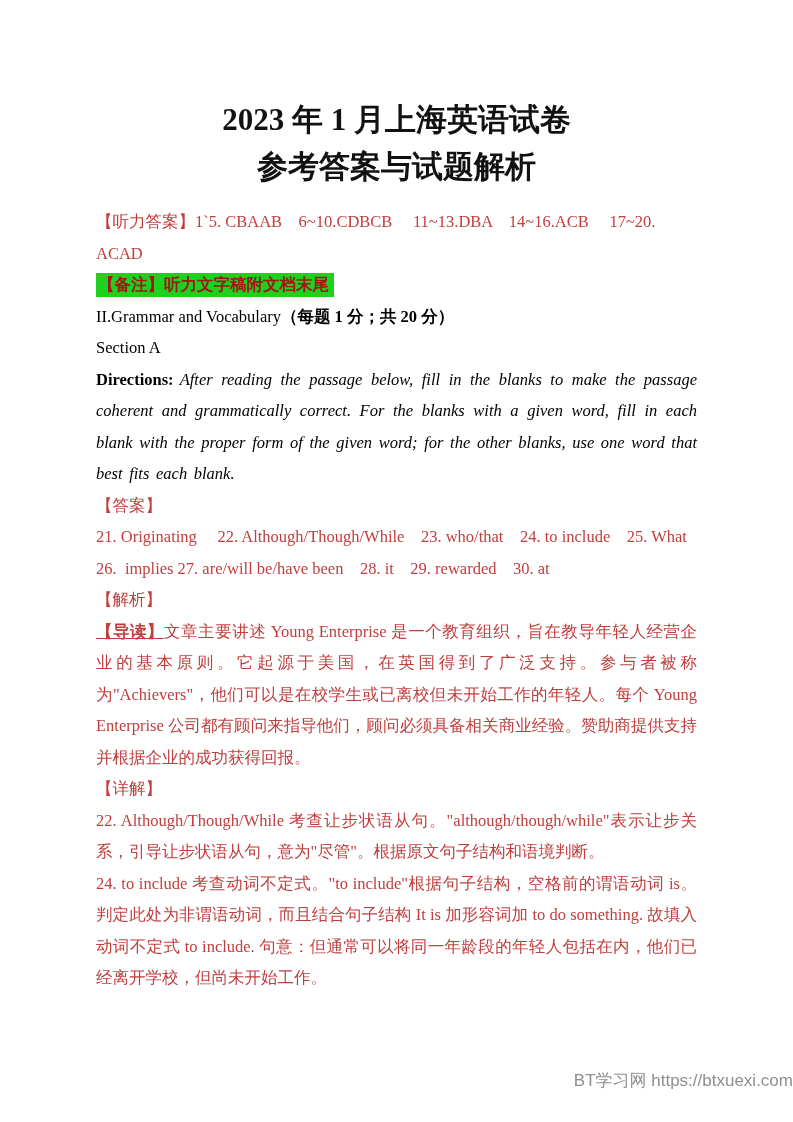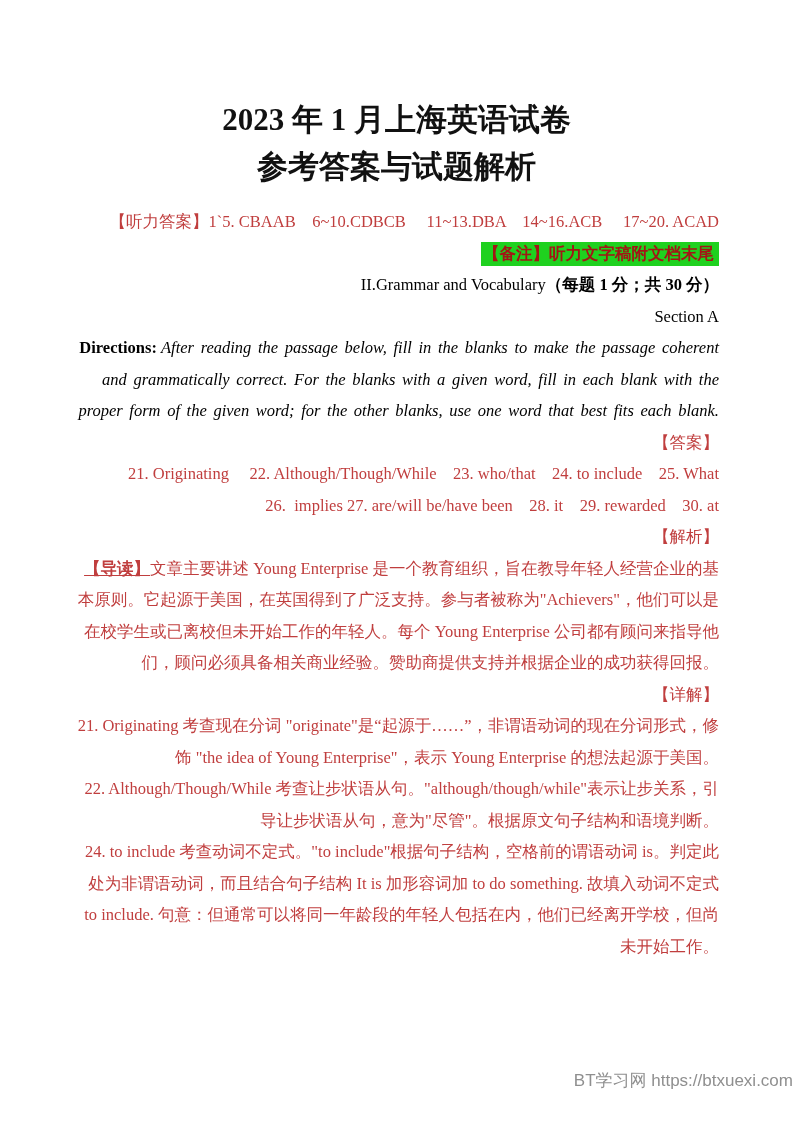--- a/index.html
+++ b/index.html
@@ -7,35 +7,34 @@
   .page {
     position: relative;
     width: 793px;
     height: 1122px;
     background: var(--page_bg, #ffffff);
     font-family: "Liberation Serif", "DejaVu Serif", serif;
     color: #000000;
     overflow: hidden;
   }
   .content {
-    padding: 0 74px;
+    padding: 0 96px;
   }
   h1.title {
     margin: 96px 0 16px 0;
     text-align: center;
     font-size: 31px;
     line-height: 47px;
     font-weight: bold;
     color: #111111;
   }
   .content p {
     margin: 0;
     font-size: 16.5px;
     line-height: 31.5px;
-    text-align: right;
   }
   .red { color: var(--red, #c03e3e); }
   .bold { font-weight: normal; }
   .pre { white-space: pre-wrap; }
   .justify { text-align: justify; }
   .directions i { font-family: "Liberation Serif", serif; word-spacing: 2.5px; }
   mark.note {
     background: var(--green, #1fd11f);
     color: var(--note_red, #a31515);
     font-weight: bold;
@@ -62,40 +61,39 @@
 
     <h1 class="title">
       <span>2023 年 1 月上海英语试卷</span><br>
       <span>参考答案与试题解析</span>
     </h1>
 
     <p class="red pre"><span>【听力答案】</span><span>1`5. CBAAB    6~10.CDBCB     11~13.DBA    14~16.ACB     17~20. ACAD</span></p>
 
     <p><mark class="note">【备注】听力文字稿附文档末尾</mark></p>
 
-    <p><span class="bold">II.Grammar and Vocabulary</span><span class="heading-zh">（每题 1 分；共 30 分）</span></p>
+    <p><span class="bold">II.Grammar and Vocabulary</span><span class="heading-zh">（每题 1 分；共 20 分）</span></p>
 
     <p class="bold">Section A</p>
 
     <p class="directions justify"><b>Directions:</b>
       <i>After reading the passage below, fill in the blanks to make the passage coherent and grammatically correct. For the blanks with a given word, fill in each blank with the proper form of the given word; for the other blanks, use one word that best fits each blank.</i></p>
 
     <p class="red">【答案】</p>
 
     <p class="red pre">21. Originating     22. Although/Though/While    23. who/that    24. to include    25. What</p>
 
     <p class="red pre">26.  implies 27. are/will be/have been    28. it    29. rewarded    30. at</p>
 
     <p class="red">【解析】</p>
 
     <p class="red justify"><span class="label-bold">【导读】</span><span>文章主要讲述 Young Enterprise 是一个教育组织，旨在教导年轻人经营企业的基本原则。它起源于美国，在英国得到了广泛支持。参与者被称为"Achievers"，他们可以是在校学生或已离校但未开始工作的年轻人。每个 Young Enterprise 公司都有顾问来指导他们，顾问必须具备相关商业经验。赞助商提供支持并根据企业的成功获得回报。</span></p>
 
     <p class="red">【详解】</p>
 
-    <p class="red justify">21. Originating 考查现在分词   "originate"是“起源于……”，非谓语动词的现在分词形式，修饰 "the idea of Young Enterprise"，表示 Young Enterprise 的想法起源于美国。</p>
     <p class="red justify">22. Although/Though/While 考查让步状语从句。"although/though/while"表示让步关系，引导让步状语从句，意为"尽管"。根据原文句子结构和语境判断。</p>
     <p class="red justify">24. to include 考查动词不定式。"to include"根据句子结构，空格前的谓语动词 is。判定此处为非谓语动词，而且结合句子结构 It is 加形容词加 to do something. 故填入动词不定式 to include. 句意：但通常可以将同一年龄段的年轻人包括在内，他们已经离开学校，但尚未开始工作。</p>
 
   </div>
 
   <div class="footer">
     <span>BT学习网 https://btxuexi.com</span>
   </div>
 </div>
 

